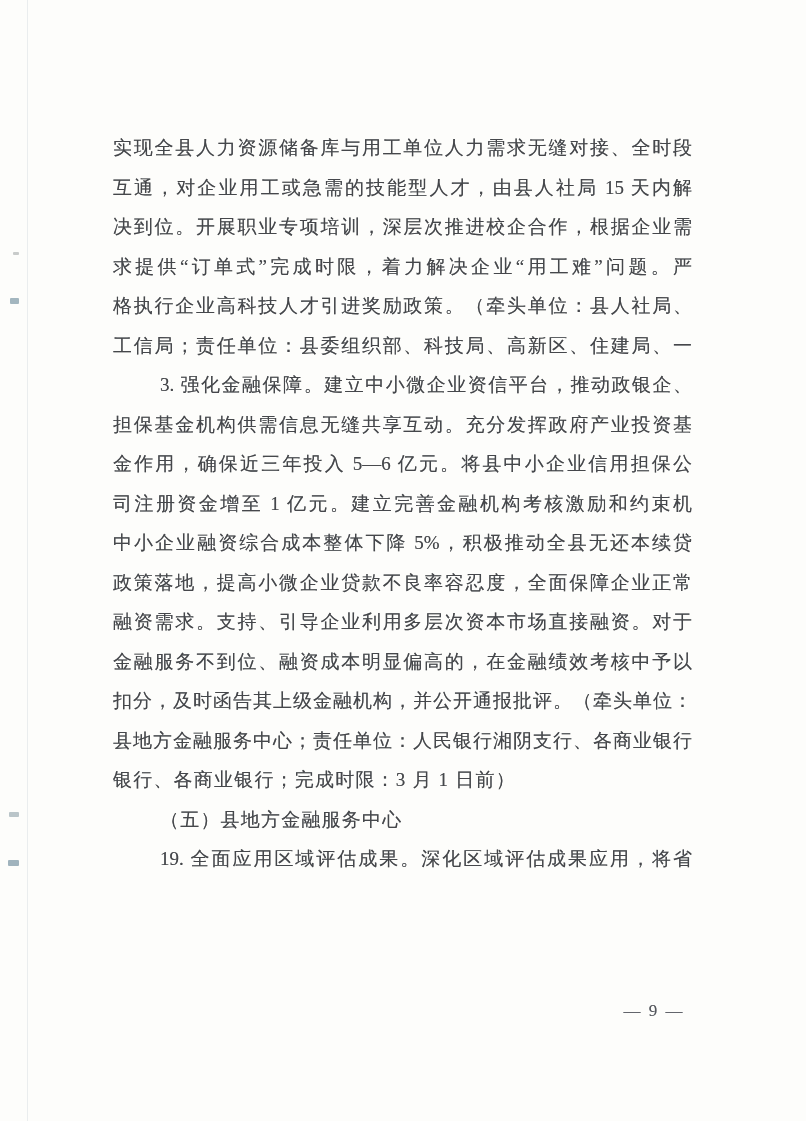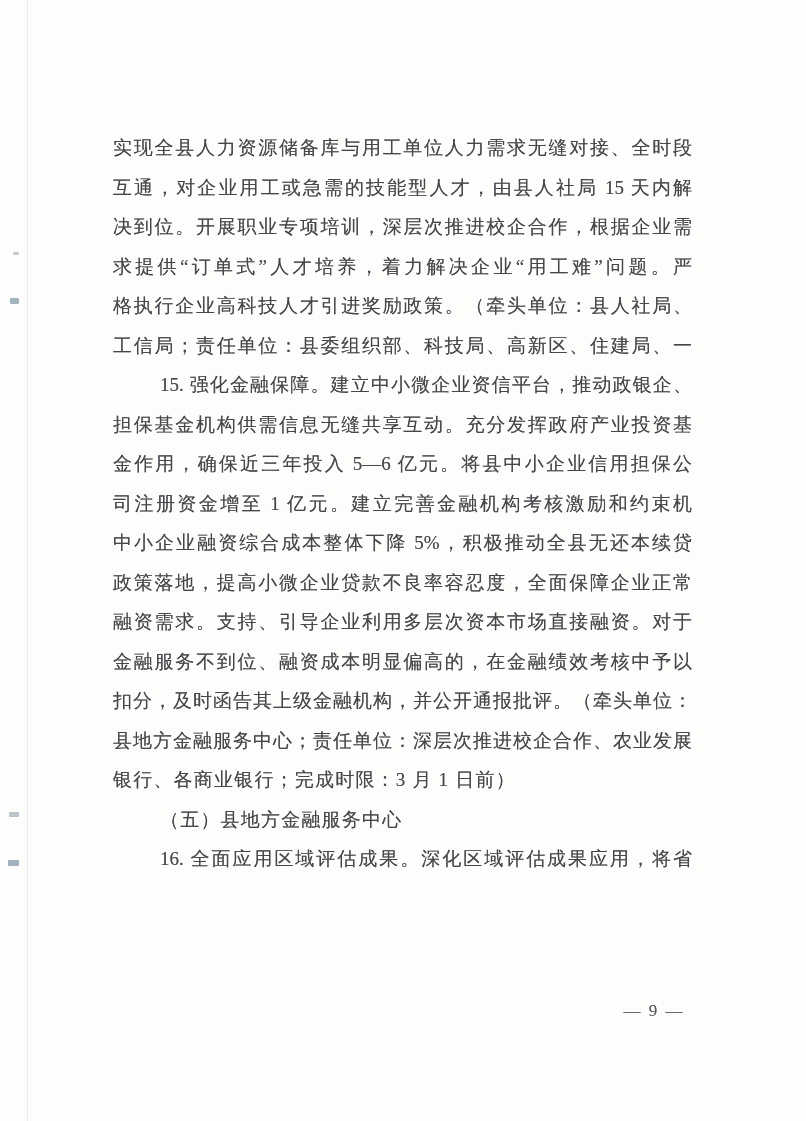--- a/index.html
+++ b/index.html
@@ -79,32 +79,32 @@
   <div class="scan-edge"></div>
   <div class="scan-mark m1"></div>
   <div class="scan-mark m2"></div>
   <div class="scan-mark m3"></div>
   <div class="scan-mark m4"></div>
 
   <div class="doc-body">
       <div class="doc-line justify">实现全县人力资源储备库与用工单位人力需求无缝对接、全时段</div>
       <div class="doc-line justify">互通，对企业用工或急需的技能型人才，由县人社局 15 天内解</div>
       <div class="doc-line justify">决到位。开展职业专项培训，深层次推进校企合作，根据企业需</div>
-      <div class="doc-line justify">求提供“订单式”人才培养，着力解决企业“用工难”问题。严</div>
+      <div class="doc-line justify">求提供“订单式”完成时限，着力解决企业“用工难”问题。严</div>
       <div class="doc-line justify">格执行企业高科技人才引进奖励政策。（牵头单位：县人社局、</div>
       <div class="doc-line justify">工信局；责任单位：县委组织部、科技局、高新区、住建局、一</div>
-      <div class="doc-line justify indent">15. 强化金融保障。建立中小微企业资信平台，推动政银企、</div>
+      <div class="doc-line justify indent">3. 强化金融保障。建立中小微企业资信平台，推动政银企、</div>
       <div class="doc-line justify">担保基金机构供需信息无缝共享互动。充分发挥政府产业投资基</div>
       <div class="doc-line justify">金作用，确保近三年投入 5—6 亿元。将县中小企业信用担保公</div>
       <div class="doc-line justify">司注册资金增至 1 亿元。建立完善金融机构考核激励和约束机</div>
       <div class="doc-line justify">中小企业融资综合成本整体下降 5%，积极推动全县无还本续贷</div>
       <div class="doc-line justify">政策落地，提高小微企业贷款不良率容忍度，全面保障企业正常</div>
       <div class="doc-line justify">融资需求。支持、引导企业利用多层次资本市场直接融资。对于</div>
       <div class="doc-line justify">金融服务不到位、融资成本明显偏高的，在金融绩效考核中予以</div>
       <div class="doc-line justify">扣分，及时函告其上级金融机构，并公开通报批评。（牵头单位：</div>
-      <div class="doc-line justify">县地方金融服务中心；责任单位：深层次推进校企合作、农业发展</div>
+      <div class="doc-line justify">县地方金融服务中心；责任单位：人民银行湘阴支行、各商业银行</div>
       <div class="doc-line plain">银行、各商业银行；完成时限：3 月 1 日前）</div>
       <div class="doc-line plain indent">（五）县地方金融服务中心</div>
-      <div class="doc-line justify indent">16. 全面应用区域评估成果。深化区域评估成果应用，将省</div>
+      <div class="doc-line justify indent">19. 全面应用区域评估成果。深化区域评估成果应用，将省</div>
     </div>
 
   <div class="page-number">— 9 —</div>
 </div>
 
 </body></html>

